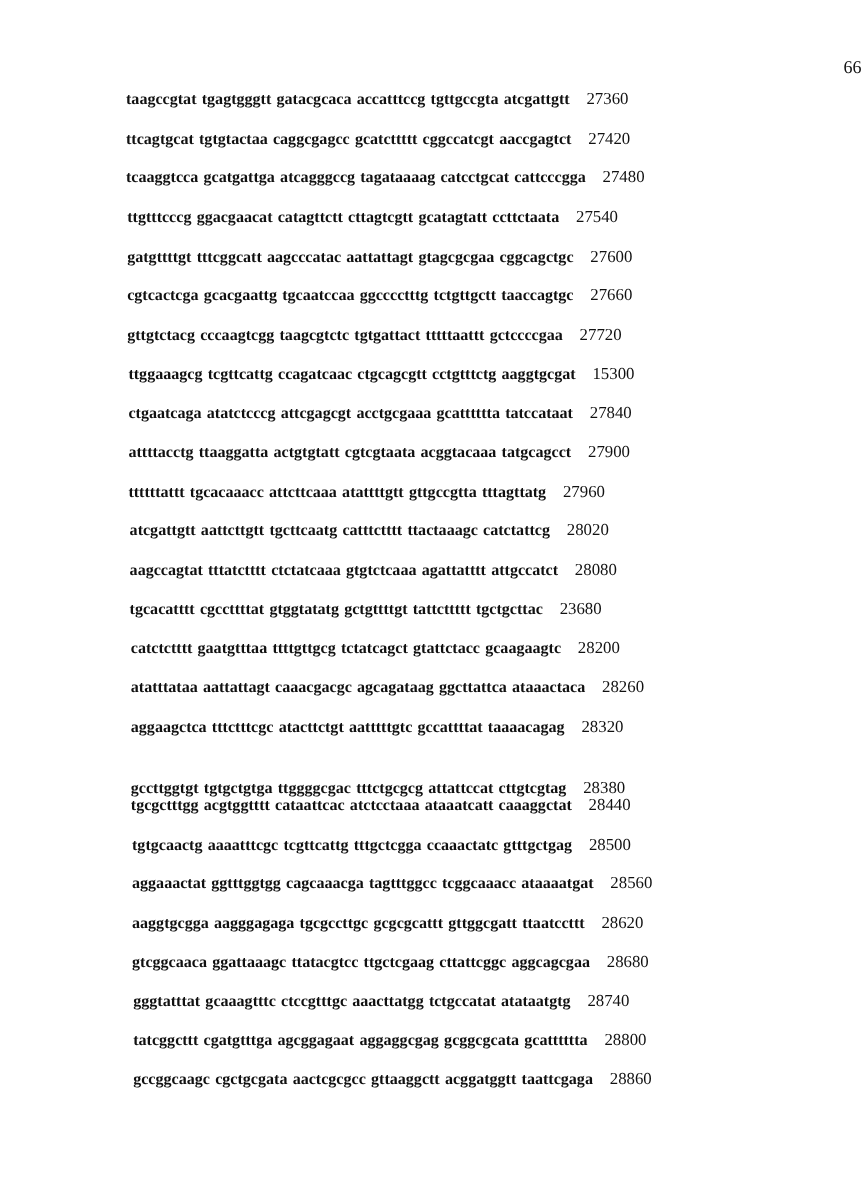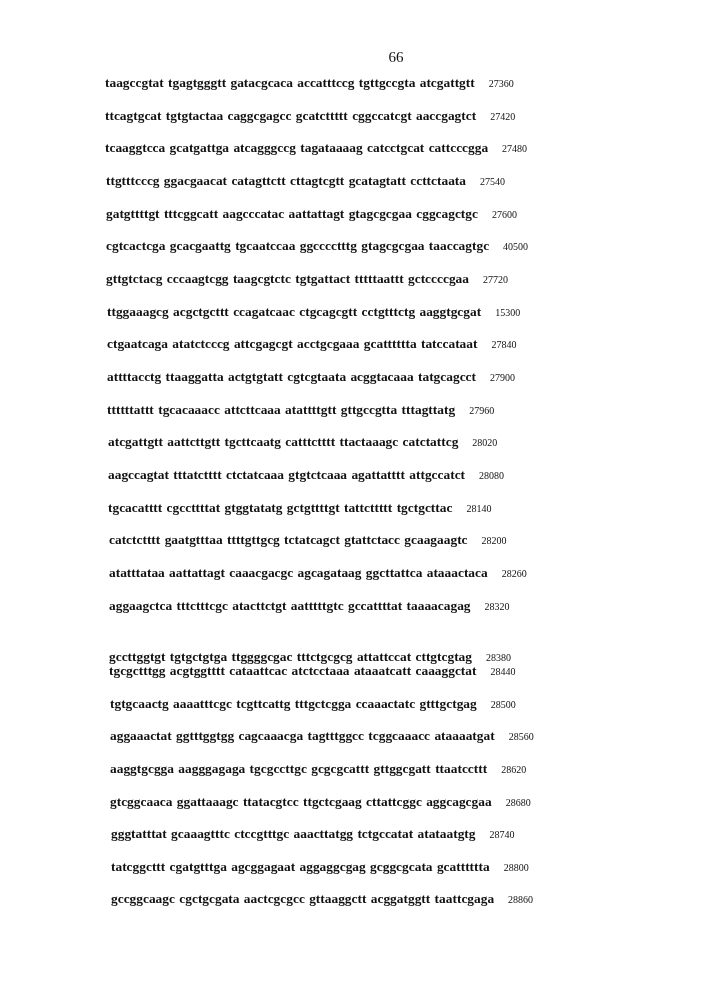--- a/index.html
+++ b/index.html
@@ -13,21 +13,21 @@
       position: relative;
       overflow: hidden;
       font-family: "Liberation Serif", "DejaVu Serif", serif;
       color: #111111;
     }
     .page-number {
       position: absolute;
       top: 49px;
       left: 0;
       width: 100%;
-      text-align: center;
+      text-align: right;
       font-size: 15px;
       padding-left: 74px;
       box-sizing: border-box;
     }
     .seq-list {
       position: absolute;
       top: 72px;
       left: 105px;
       width: 560px;
     }
@@ -39,43 +39,43 @@
       line-height: 18px;
     }
     .seq-line .seq {
       display: inline-block;
       word-spacing: 1px;
       font-weight: bold;
     }
     .seq-line .num {
       display: inline-block;
       margin-left: 14px;
-      font-size: 10px;
+      font-size: 14px;
     }
   </style>
 </head>
 <body>
 
 <div class="page-number">66</div>
 
 <div class="seq-list">
   <div class="seq-line" style="top:2px;left:0px"><span class="seq">taagccgtat tgagtgggtt gatacgcaca accatttccg tgttgccgta atcgattgtt</span><span class="num">27360</span></div>
   <div class="seq-line" style="top:35px;left:0px"><span class="seq">ttcagtgcat tgtgtactaa caggcgagcc gcatcttttt cggccatcgt aaccgagtct</span><span class="num">27420</span></div>
   <div class="seq-line" style="top:67px;left:0px"><span class="seq">tcaaggtcca gcatgattga atcagggccg tagataaaag catcctgcat cattcccgga</span><span class="num">27480</span></div>
   <div class="seq-line" style="top:100px;left:1px"><span class="seq">ttgtttcccg ggacgaacat catagttctt cttagtcgtt gcatagtatt ccttctaata</span><span class="num">27540</span></div>
   <div class="seq-line" style="top:133px;left:1px"><span class="seq">gatgttttgt tttcggcatt aagcccatac aattattagt gtagcgcgaa cggcagctgc</span><span class="num">27600</span></div>
-  <div class="seq-line" style="top:165px;left:1px"><span class="seq">cgtcactcga gcacgaattg tgcaatccaa ggcccctttg gtagcgcgaa taaccagtgc</span><span class="num">40500</span></div>
+  <div class="seq-line" style="top:165px;left:1px"><span class="seq">cgtcactcga gcacgaattg tgcaatccaa ggcccctttg tctgttgctt taaccagtgc</span><span class="num">27660</span></div>
   <div class="seq-line" style="top:198px;left:1px"><span class="seq">gttgtctacg cccaagtcgg taagcgtctc tgtgattact tttttaattt gctccccgaa</span><span class="num">27720</span></div>
-  <div class="seq-line" style="top:231px;left:2px"><span class="seq">ttggaaagcg acgctgcttt ccagatcaac ctgcagcgtt cctgtttctg aaggtgcgat</span><span class="num">15300</span></div>
+  <div class="seq-line" style="top:231px;left:2px"><span class="seq">ttggaaagcg tcgttcattg ccagatcaac ctgcagcgtt cctgtttctg aaggtgcgat</span><span class="num">15300</span></div>
   <div class="seq-line" style="top:263px;left:2px"><span class="seq">ctgaatcaga atatctcccg attcgagcgt acctgcgaaa gcatttttta tatccataat</span><span class="num">27840</span></div>
   <div class="seq-line" style="top:296px;left:2px"><span class="seq">attttacctg ttaaggatta actgtgtatt cgtcgtaata acggtacaaa tatgcagcct</span><span class="num">27900</span></div>
   <div class="seq-line" style="top:329px;left:2px"><span class="seq">ttttttattt tgcacaaacc attcttcaaa atattttgtt gttgccgtta tttagttatg</span><span class="num">27960</span></div>
   <div class="seq-line" style="top:361px;left:3px"><span class="seq">atcgattgtt aattcttgtt tgcttcaatg catttctttt ttactaaagc catctattcg</span><span class="num">28020</span></div>
   <div class="seq-line" style="top:394px;left:3px"><span class="seq">aagccagtat tttatctttt ctctatcaaa gtgtctcaaa agattatttt attgccatct</span><span class="num">28080</span></div>
-  <div class="seq-line" style="top:427px;left:3px"><span class="seq">tgcacatttt cgccttttat gtggtatatg gctgttttgt tattcttttt tgctgcttac</span><span class="num">28140</span></div>
+  <div class="seq-line" style="top:427px;left:3px"><span class="seq">tgcacatttt cgccttttat gtggtatatg gctgttttgt tattcttttt tgctgcttac</span><span class="num">23680</span></div>
   <div class="seq-line" style="top:459px;left:4px"><span class="seq">catctctttt gaatgtttaa ttttgttgcg tctatcagct gtattctacc gcaagaagtc</span><span class="num">28200</span></div>
   <div class="seq-line" style="top:492px;left:4px"><span class="seq">atatttataa aattattagt caaacgacgc agcagataag ggcttattca ataaactaca</span><span class="num">28260</span></div>
   <div class="seq-line" style="top:525px;left:4px"><span class="seq">aggaagctca tttctttcgc atacttctgt aatttttgtc gccattttat taaaacagag</span><span class="num">28320</span></div>
   <div class="seq-line" style="top:576px;left:4px"><span class="seq">gccttggtgt tgtgctgtga ttggggcgac tttctgcgcg attattccat cttgtcgtag</span><span class="num">28380</span></div>
   <div class="seq-line" style="top:590px;left:4px"><span class="seq">tgcgctttgg acgtggtttt cataattcac atctcctaaa ataaatcatt caaaggctat</span><span class="num">28440</span></div>
   <div class="seq-line" style="top:623px;left:5px"><span class="seq">tgtgcaactg aaaatttcgc tcgttcattg tttgctcgga ccaaactatc gtttgctgag</span><span class="num">28500</span></div>
   <div class="seq-line" style="top:655px;left:5px"><span class="seq">aggaaactat ggtttggtgg cagcaaacga tagtttggcc tcggcaaacc ataaaatgat</span><span class="num">28560</span></div>
   <div class="seq-line" style="top:688px;left:5px"><span class="seq">aaggtgcgga aagggagaga tgcgccttgc gcgcgcattt gttggcgatt ttaatccttt</span><span class="num">28620</span></div>
   <div class="seq-line" style="top:721px;left:5px"><span class="seq">gtcggcaaca ggattaaagc ttatacgtcc ttgctcgaag cttattcggc aggcagcgaa</span><span class="num">28680</span></div>
   <div class="seq-line" style="top:753px;left:6px"><span class="seq">gggtatttat gcaaagtttc ctccgtttgc aaacttatgg tctgccatat atataatgtg</span><span class="num">28740</span></div>

